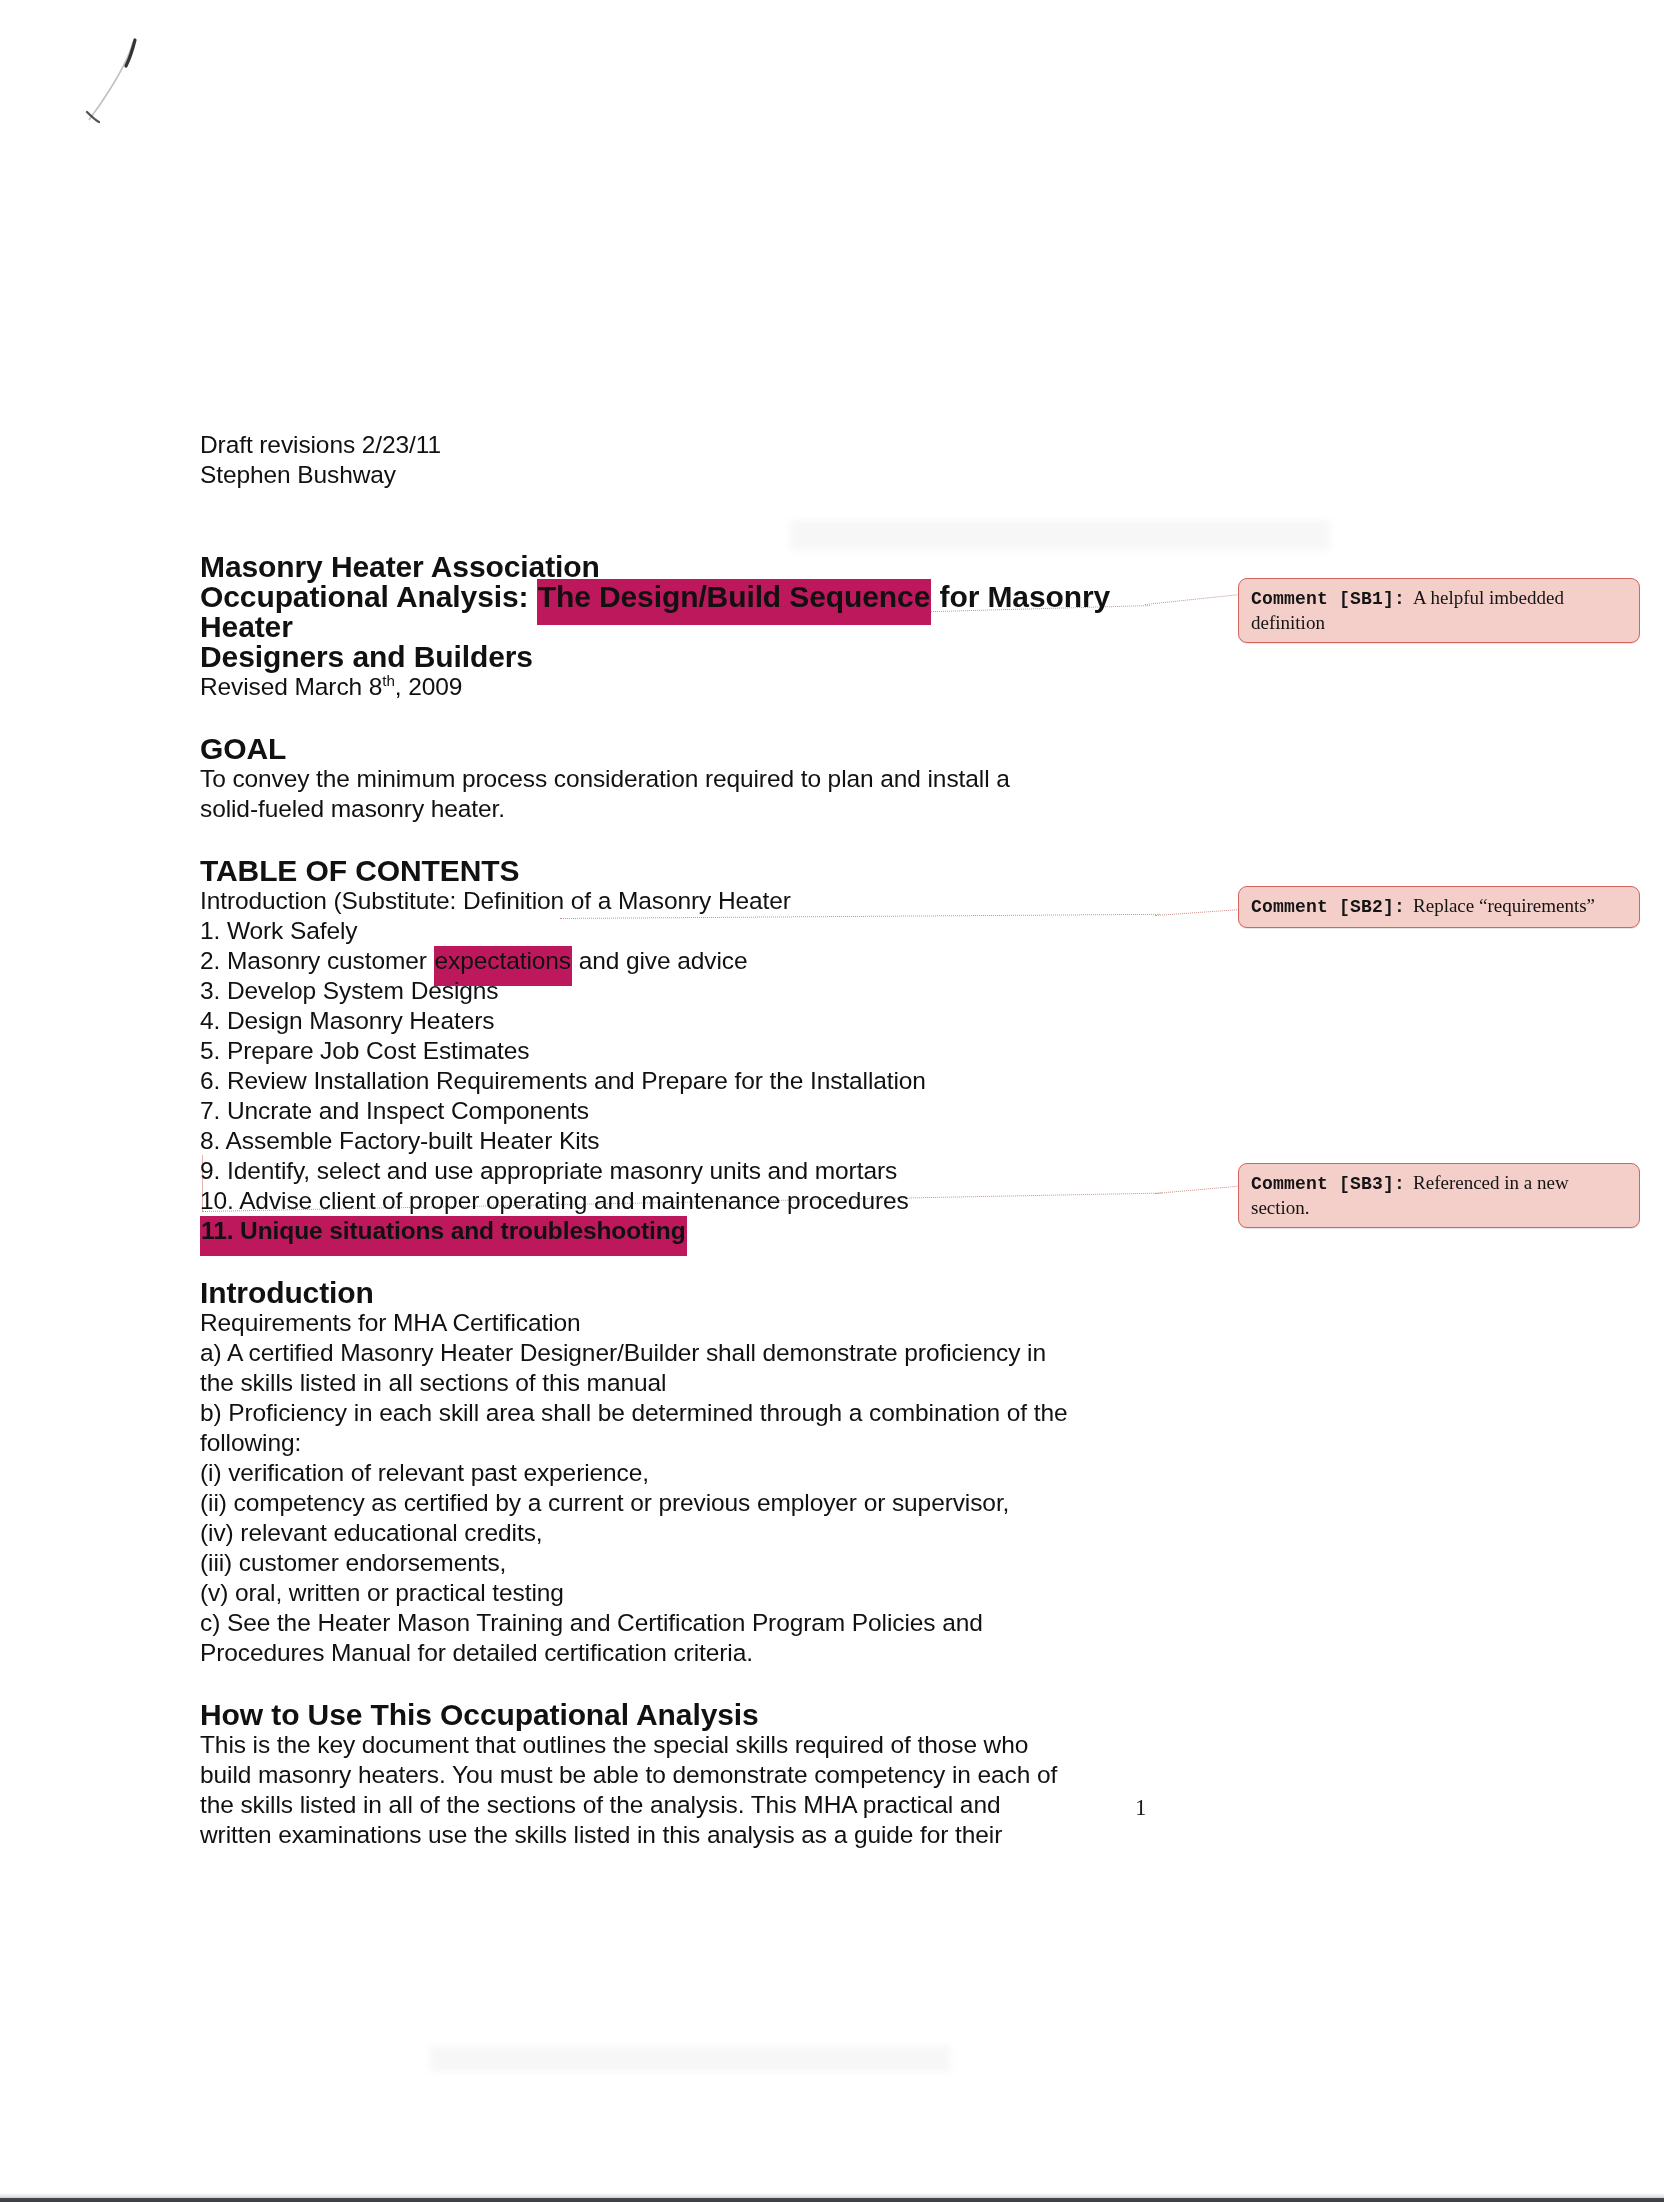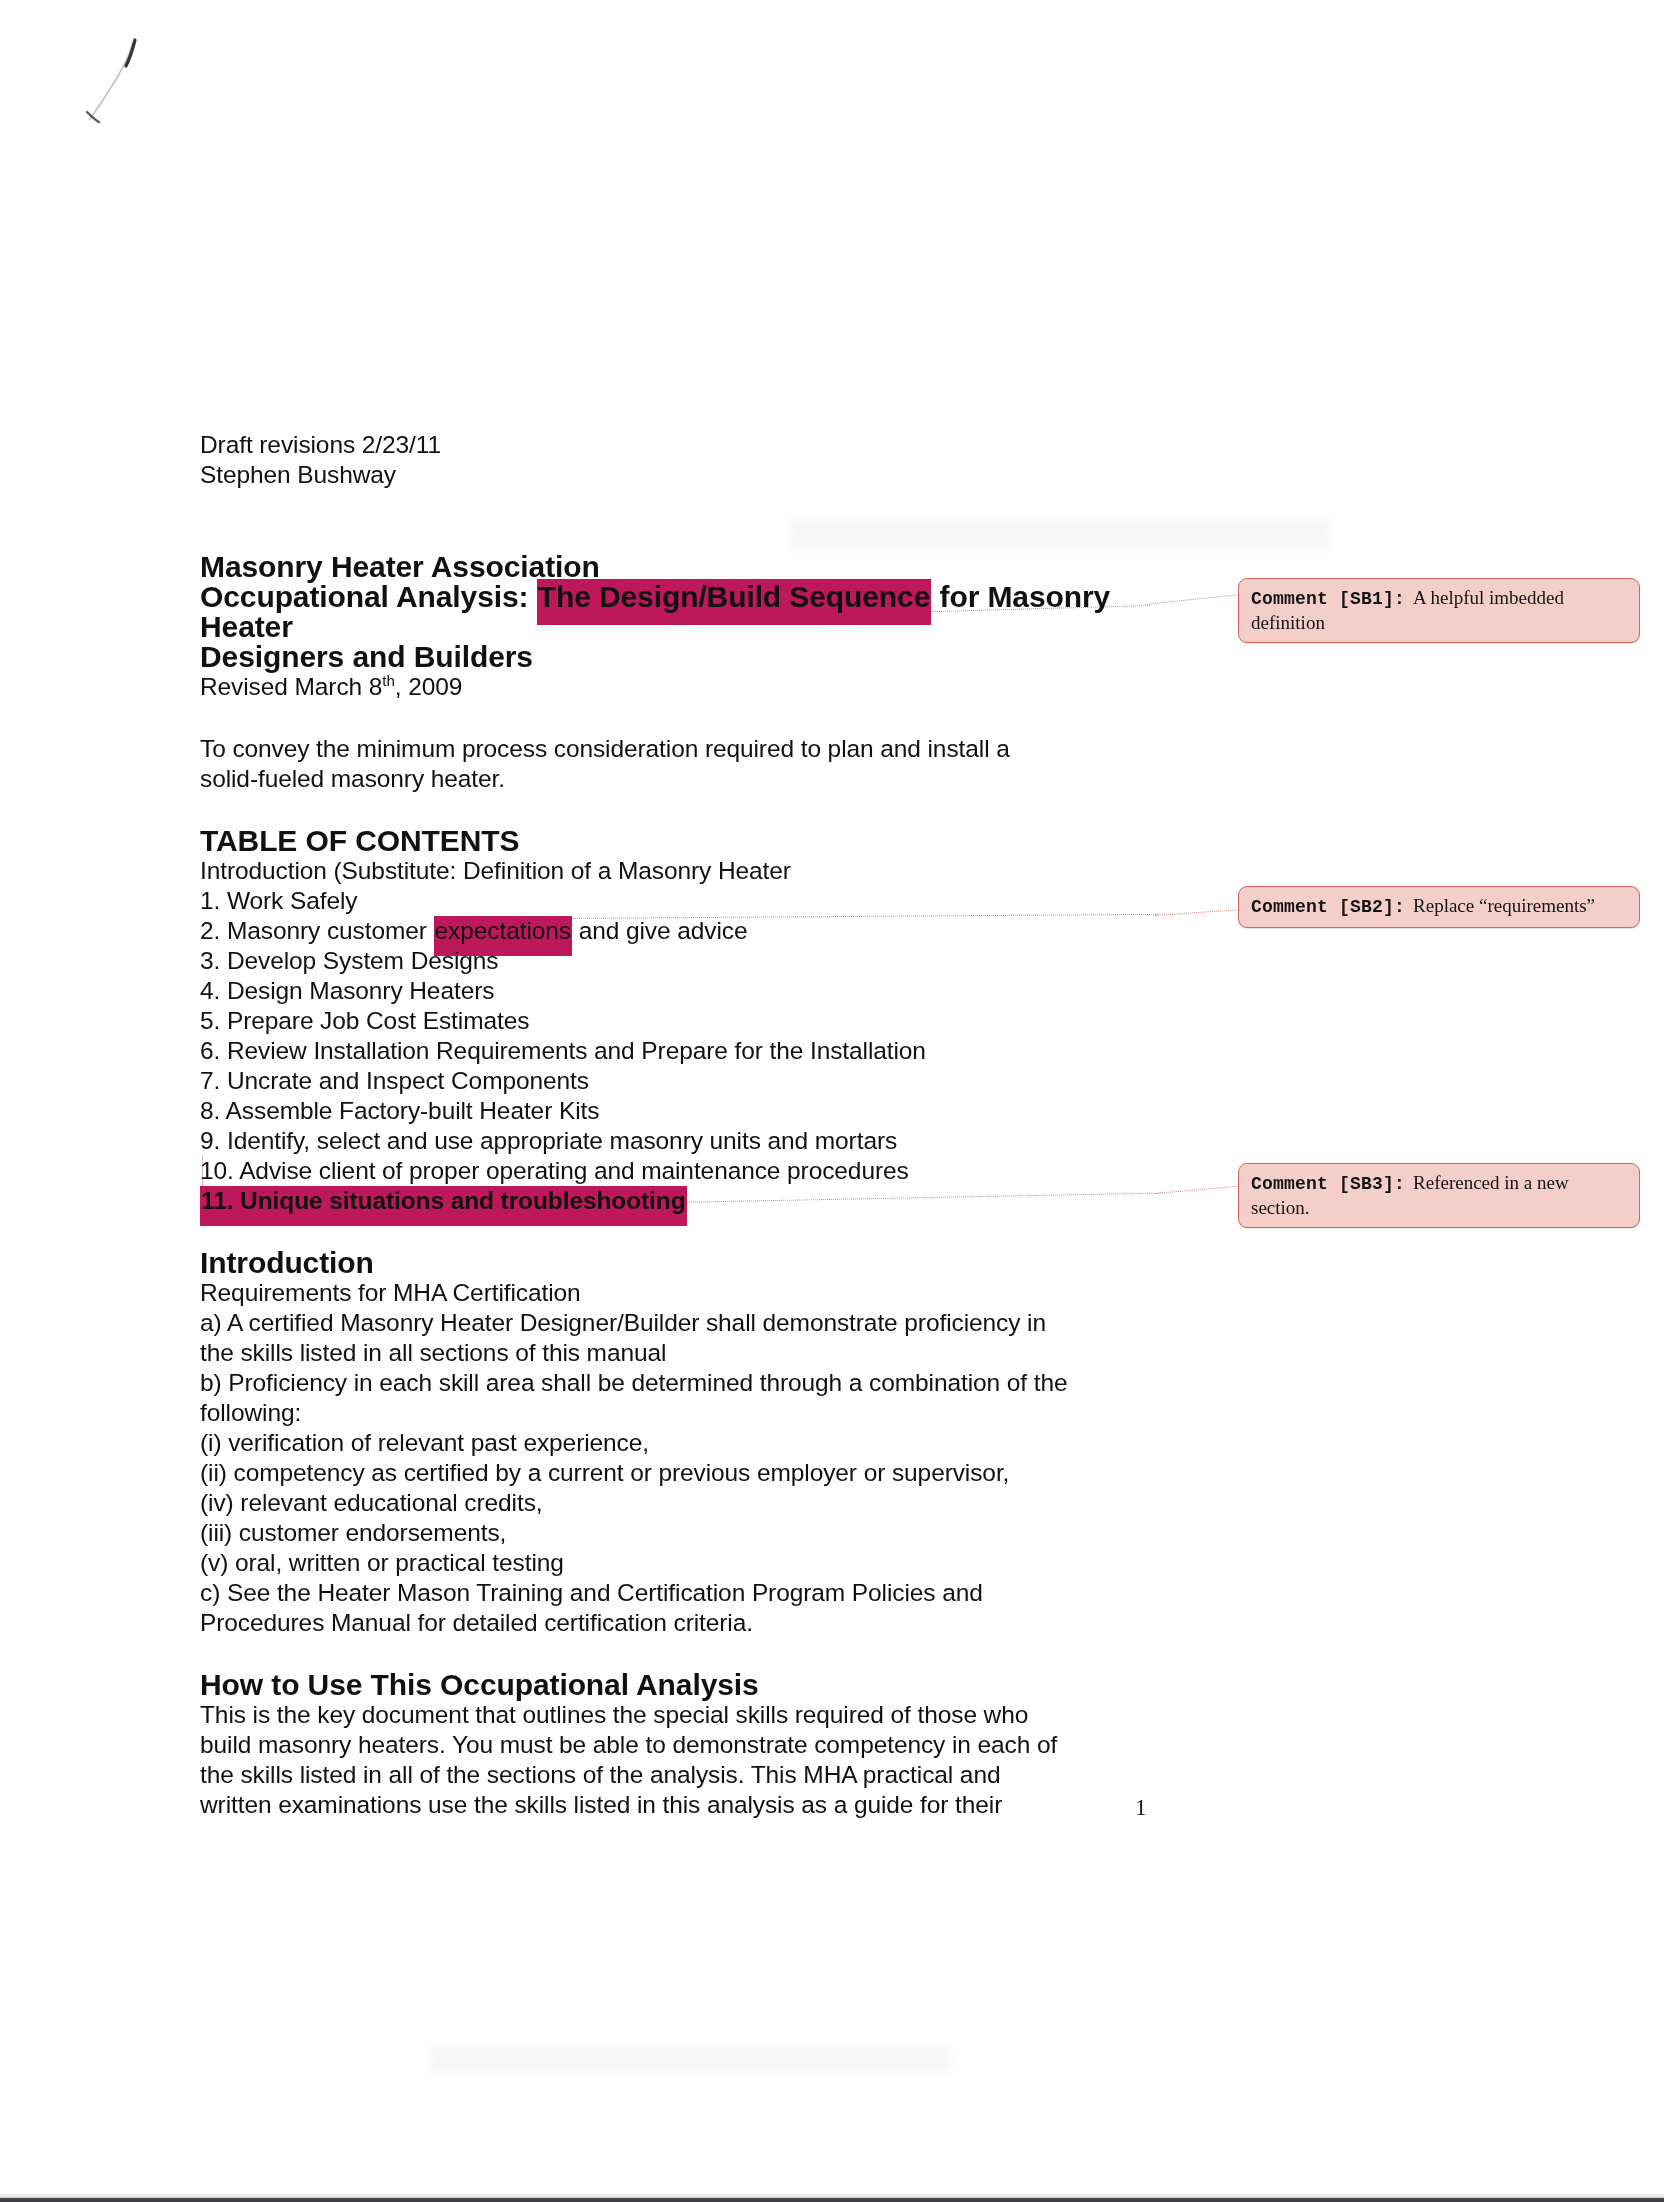--- a/index.html
+++ b/index.html
@@ -196,20 +196,21 @@
     <div class="blk">
       <h1 class="head">Masonry Heater Association</h1>
       <h1 class="head"><span>Occupational Analysis: </span><span class="hl">The Design/Build Sequence</span><span> </span><span>for Masonry Heater</span></h1>
       <h1 class="head">Designers and Builders</h1>
       <div class="line"><span>Revised March 8</span><sup class="ord">th</sup><span>, 2009</span></div>
     </div>
 
     <div class="spacer-md"></div>
 
     <div class="blk">
+      <h2 class="head">GOAL</h2>
       <div class="line">To convey the minimum process consideration required to plan and install a</div>
       <div class="line">solid-fueled masonry heater.</div>
     </div>
 
     <div class="spacer-md"></div>
 
     <div class="blk">
       <h2 class="head">TABLE OF CONTENTS</h2>
       <div class="line">Introduction (Substitute: Definition of a Masonry Heater</div>
 

